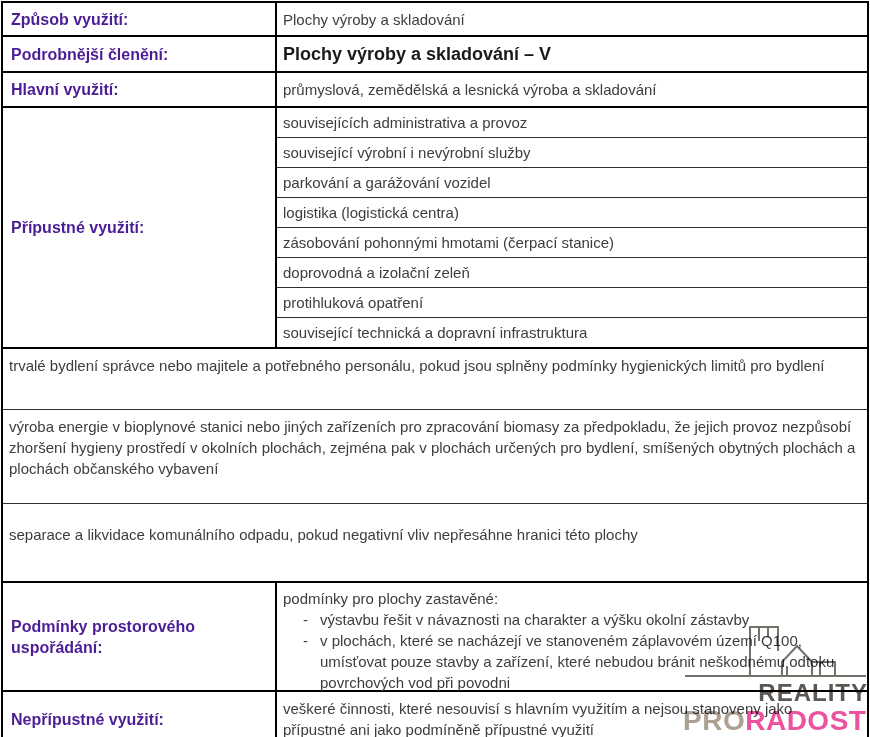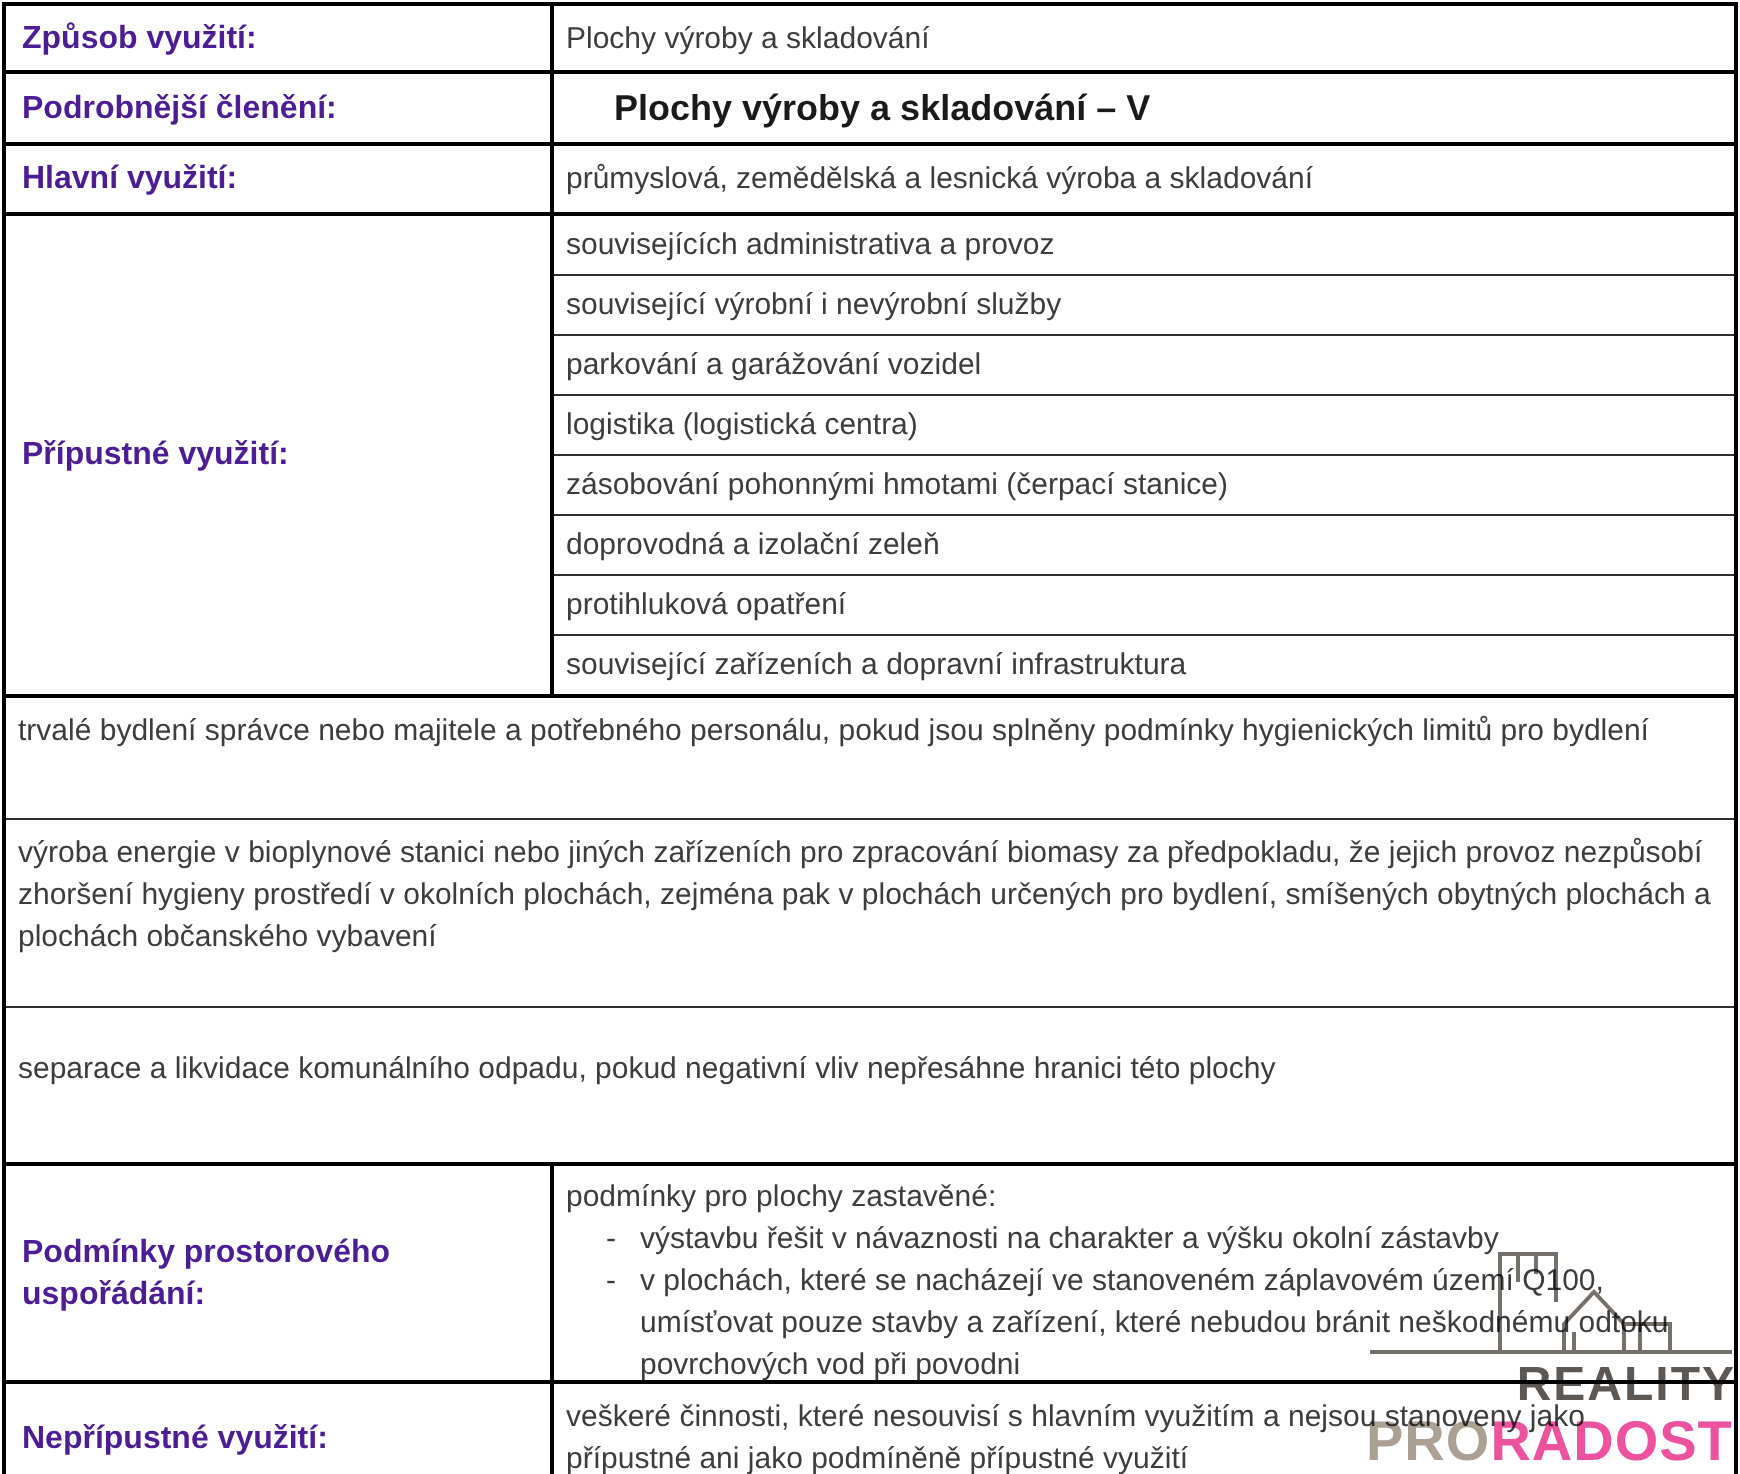--- a/index.html
+++ b/index.html
@@ -16,21 +16,21 @@
   .row + .row{border-top:2px solid #000;}
   .left{
     width:274px;flex:none;box-sizing:border-box;
     border-right:2px solid #000;
     padding:3px 44px 3px 8px;
     display:flex;align-items:center;
     font-weight:bold;font-size:16px;line-height:21px;color:#4c1d95;
   }
   .right{flex:1;min-width:0;box-sizing:border-box;color:#3d3d3d;font-size:15px;}
   .single{display:flex;align-items:center;padding:0 10px 0 6px;}
-  .r1{height:32px;} .r2{height:34px;gap:24px;} .r3{height:33px;}
+  .r1{height:32px;} .r2{height:34px;} .r3{height:33px;}
   .bigbold{font-weight:bold;font-size:18px;color:#1a1a1a;border-radius:11px;}
   .sub{
     height:30px;box-sizing:border-box;border-bottom:1px solid #2f2f2f;
     display:flex;align-items:center;padding:0 10px 0 6px;
   }
   .sub:last-child{border-bottom:none;height:29px;}
   .para{
     box-sizing:border-box;border-bottom:1px solid #2f2f2f;
     padding:6px 10px 6px 6px;line-height:21px;
   }
@@ -106,21 +106,21 @@
       <div class="sub">
           <span>zásobování pohonnými hmotami (čerpací stanice)</span>
         </div>
       <div class="sub">
           <span>doprovodná a izolační zeleň</span>
         </div>
       <div class="sub">
           <span>protihluková opatření</span>
         </div>
       <div class="sub">
-          <span>související zařízeních a dopravní infrastruktura</span>
+          <span>související technická a dopravní infrastruktura</span>
         </div>
     </div>
   </div>
 
   <div class="row">
     <div class="right">
       <div class="para pa"><span>trvalé bydlení správce nebo majitele a potřebného personálu, pokud jsou splněny podmínky hygienických limitů pro bydlení</span></div>
       <div class="para pb"><span>výroba energie v bioplynové stanici nebo jiných zařízeních pro zpracování biomasy za předpokladu, že jejich provoz nezpůsobí zhoršení hygieny prostředí v okolních plochách, zejména pak v plochách určených pro bydlení, smíšených obytných plochách a plochách občanského vybavení</span></div>
       <div class="para pc"><span>separace a likvidace komunálního odpadu, pokud negativní vliv nepřesáhne hranici této plochy</span></div>
     </div>

